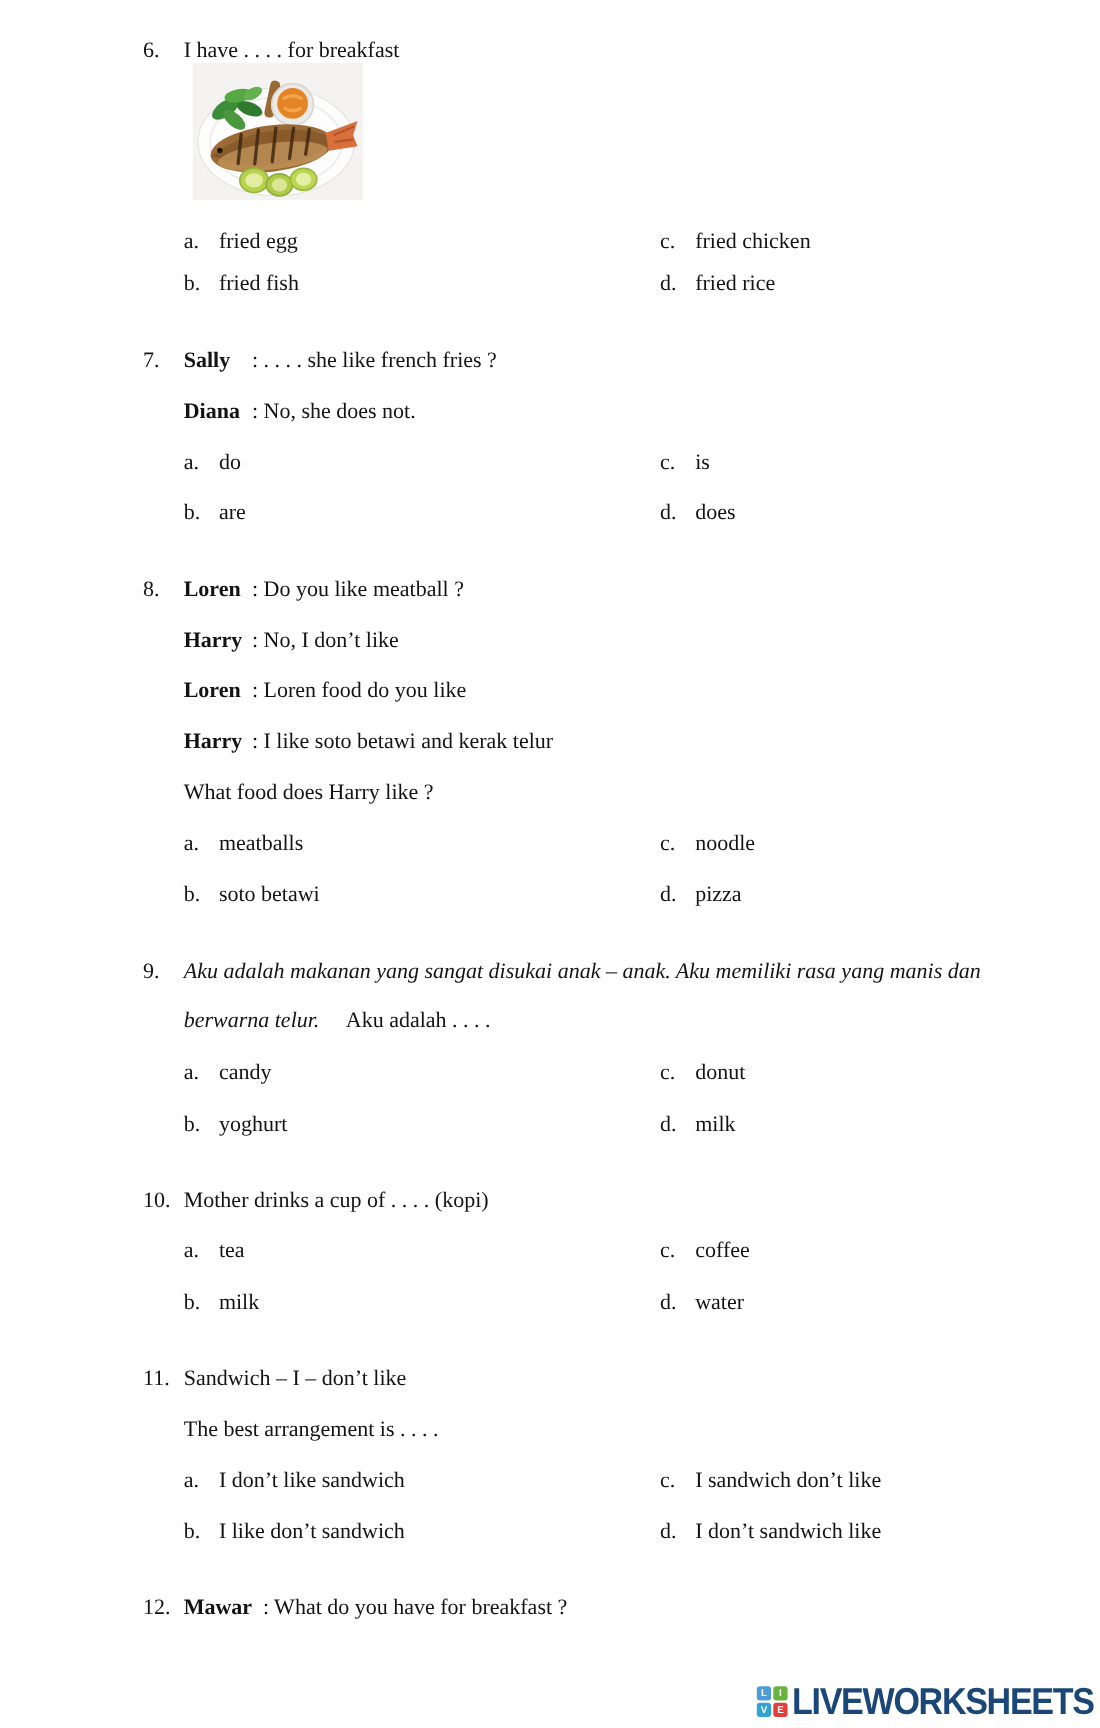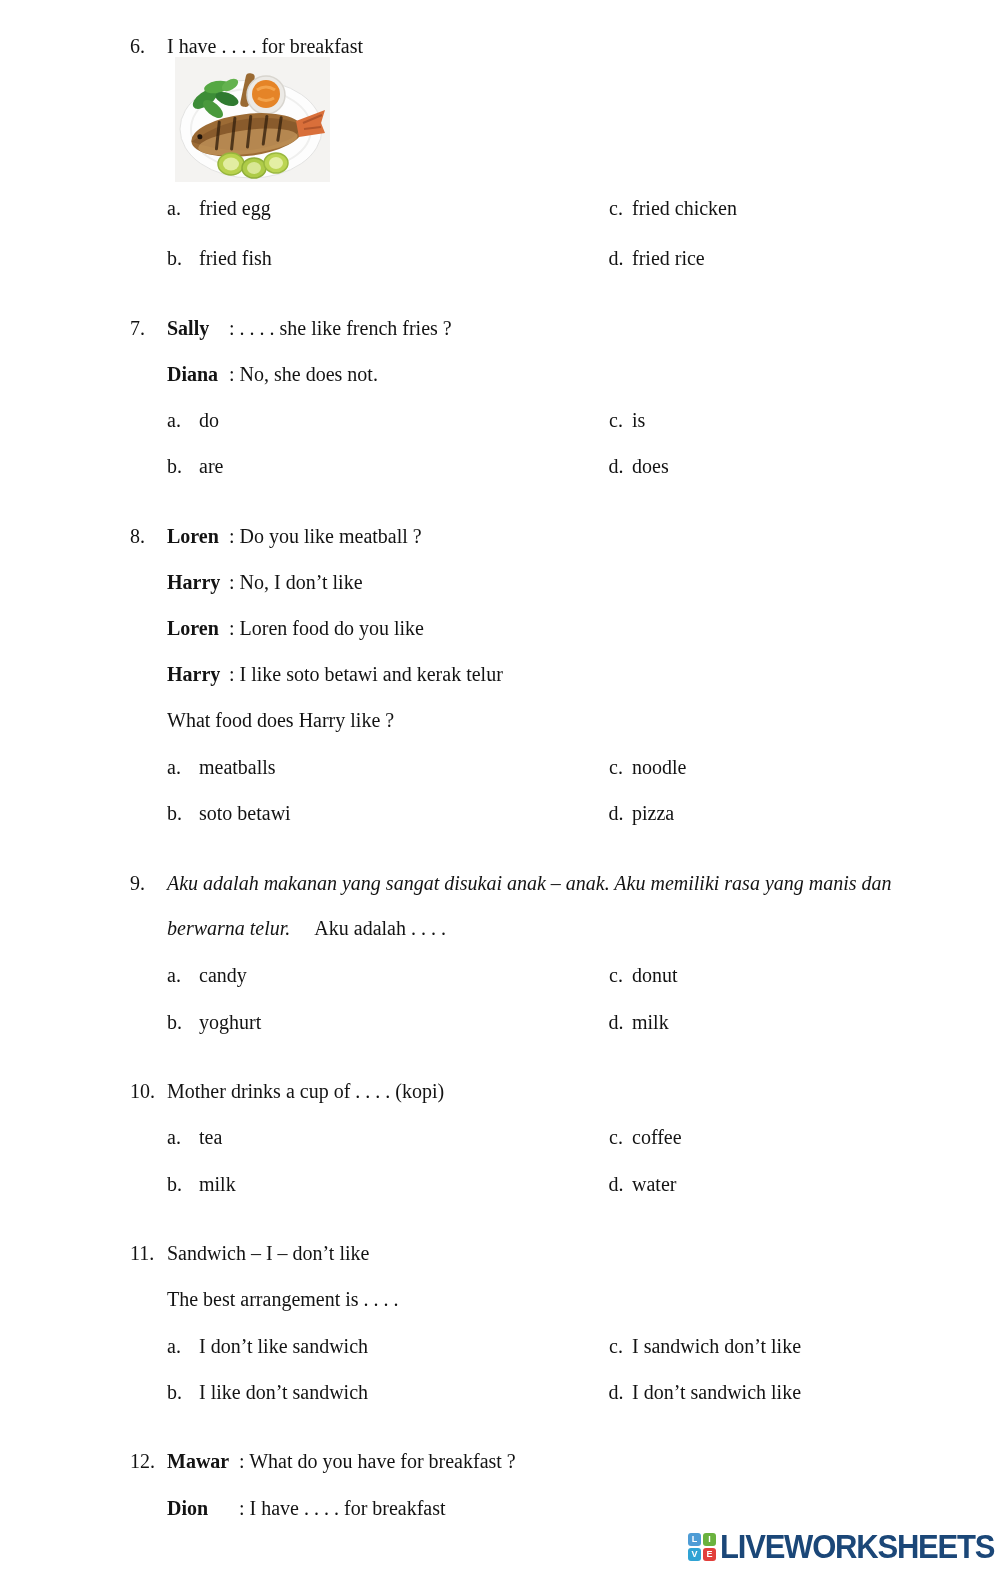--- a/index.html
+++ b/index.html
@@ -13,21 +13,21 @@
   }
   .line{position:absolute;left:130px;line-height:24px;white-space:nowrap;}
   .line.indent{left:167px;}
   .num{display:inline-block;width:37px;}
   .speaker{display:inline-block;width:62px;font-weight:bold;}
   .speaker.wide{width:72px;}
   .row{position:absolute;left:0;top:0;width:100%;height:24px;line-height:24px;}
   .opt{position:absolute;white-space:nowrap;cursor:pointer;}
   .opt .letter{display:inline-block;width:32px;}
   .opt.col-a{left:167px;}
-  .opt.col-c{left:600px;text-align:center;}
+  .opt.col-c{left:600px;}
   .it{font-style:italic;}
   .reg{margin-left:24px;}
   .photo{position:absolute;left:175px;top:57px;width:155px;height:125px;}
   .logo{position:absolute;left:688px;top:1529px;display:flex;align-items:center;gap:4px;text-decoration:none;}
   .logo-grid{display:grid;grid-template-columns:13px 13px;grid-template-rows:13px 13px;gap:2px;}
   .logo-sq{
     width:13px;height:13px;border-radius:3px;color:#fff;
     font-family:"Liberation Sans",sans-serif;font-weight:bold;font-size:9px;
     line-height:13px;text-align:center;
   }
@@ -85,21 +85,21 @@
     <g>
       <ellipse cx="56" cy="107" rx="13" ry="11" fill="#b9d24e" stroke="#96b53c" stroke-width="1.5"></ellipse>
       <ellipse cx="56" cy="107" rx="8" ry="6.5" fill="#e2eda1"></ellipse>
       <ellipse cx="79" cy="111" rx="12" ry="10" fill="#aecb47" stroke="#8fae39" stroke-width="1.5"></ellipse>
       <ellipse cx="79" cy="111" rx="7" ry="6" fill="#d9e795"></ellipse>
       <ellipse cx="101" cy="106" rx="12" ry="10" fill="#bcd553" stroke="#9ab83f" stroke-width="1.5"></ellipse>
       <ellipse cx="101" cy="106" rx="7" ry="6" fill="#e4efa4"></ellipse>
     </g>
   </svg>
 
-  <div class="row" style="top:196px">
+  <div class="row" style="top:207px">
     <span class="opt col-a"><span class="letter">a.</span><span>fried egg</span></span>
     <span class="opt col-c"><span class="letter">c.</span><span>fried chicken</span></span>
   </div>
   <div class="row" style="top:246px">
     <span class="opt col-a"><span class="letter">b.</span><span>fried fish</span></span>
     <span class="opt col-c"><span class="letter">d.</span><span>fried rice</span></span>
   </div>
 
   <div class="line" style="top:316px">
     <span class="num">7.</span><span class="speaker">Sally</span><span>: . . . . she like french fries ?</span>
@@ -177,23 +177,20 @@
     <span class="opt col-a"><span class="letter">a.</span><span>I don’t like sandwich</span></span>
     <span class="opt col-c"><span class="letter">c.</span><span>I sandwich don’t like</span></span>
   </div>
   <div class="row" style="top:1380px">
     <span class="opt col-a"><span class="letter">b.</span><span>I like don’t sandwich</span></span>
     <span class="opt col-c"><span class="letter">d.</span><span>I don’t sandwich like</span></span>
   </div>
 
   <div class="line" style="top:1449px">
     <span class="num">12.</span><span class="speaker wide">Mawar</span><span>: What do you have for breakfast ?</span>
-  </div>
-  <div class="line indent" style="top:1496px">
-    <span class="speaker wide">Dion</span><span>: I have . . . . for breakfast</span>
   </div>
 
   <div class="logo">
     <span class="logo-grid">
       <span class="logo-sq" style="background: rgb(78, 156, 213);">L</span>
       <span class="logo-sq" style="background: rgb(106, 178, 62);">I</span>
       <span class="logo-sq" style="background: rgb(48, 163, 212);">V</span>
       <span class="logo-sq" style="background: rgb(226, 63, 59);">E</span>
     </span>
     <span class="logo-text" style="color: rgb(27, 71, 120);">LIVEWORKSHEETS</span>

